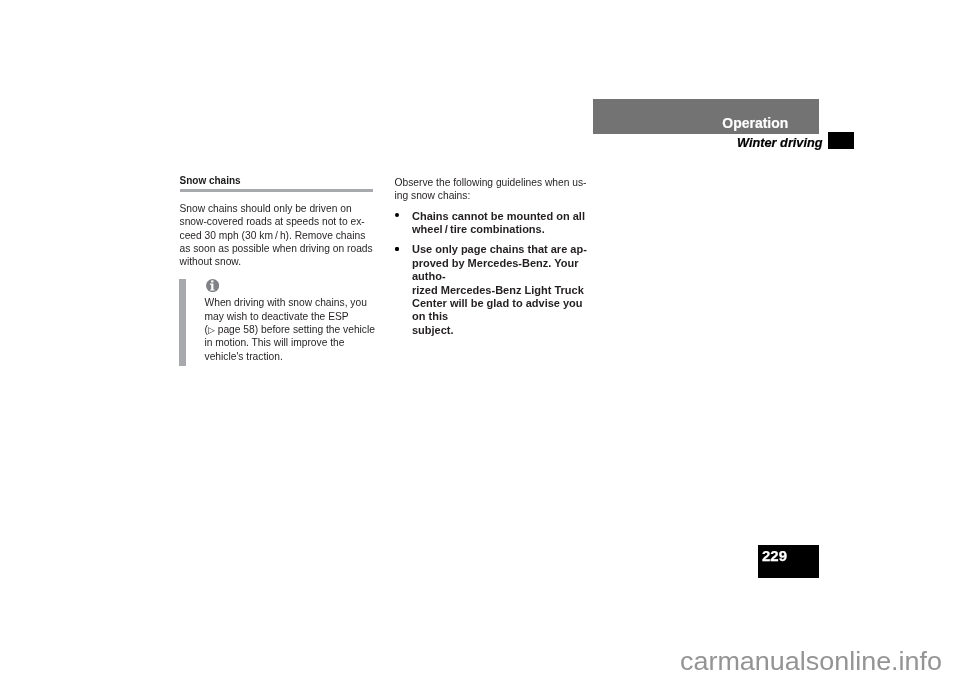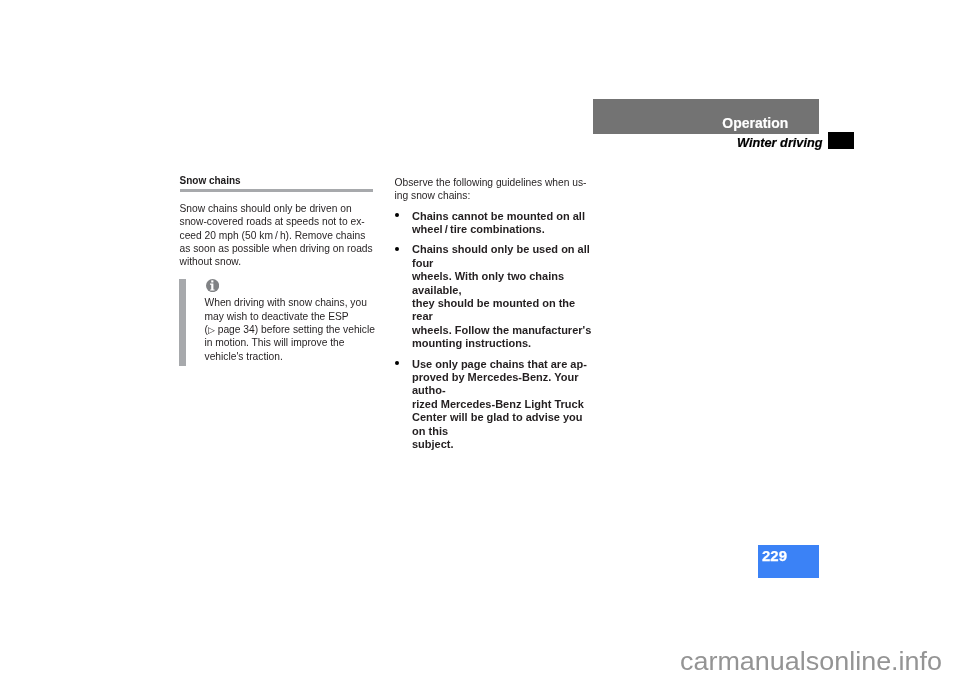--- a/index.html
+++ b/index.html
@@ -66,21 +66,21 @@
     font-size: 11px; line-height: 13.4px; white-space: pre-line;
     margin-top: 6.9px;
     font-weight: bold;
   }
   ul.bullets li .dot {
     position: absolute; left: 0.9px; top: 3.6px;
     width: 3.9px; height: 3.9px; border-radius: 50%; background: #000000;
   }
 
   
-  .pageno { position: absolute; left: 757.9px; top: 545.3px; width: 61px; height: 32.5px; background: #3b82f6; }
+  .pageno { position: absolute; left: 757.9px; top: 545.3px; width: 61px; height: 32.5px; background: #000000; }
   .pageno-label {
     position: absolute; left: 4.5px; top: 5.1px;
     font-size: 14px; font-weight: bold; color: #ffffff; line-height: 13px;
     -webkit-text-stroke: 0.25px #ffffff;
     transform: scaleX(1.07); transform-origin: 0 50%;
   }
 
   
   .watermark {
     position: absolute; left: 679.5px; top: 645.8px;
@@ -100,52 +100,48 @@
   <div class="hdr-sub">
     <span class="hdr-sub-label">Winter driving</span>
     <span class="hdr-tab"></span>
   </div>
 
   <div class="col-left">
     <div class="sec-title">Snow chains</div>
     <div class="rule"></div>
     <p class="body" style="margin-top:9.8px">Snow chains should only be driven on
 snow-covered roads at speeds not to ex-
-ceed 20 mph (50 km / h). Remove chains
+ceed 30 mph (30 km / h). Remove chains
 as soon as possible when driving on roads
 without snow.</p>
 
     <div class="info-box">
       <span class="info-bar"></span>
       <span class="info-icon">
         <svg width="13.2" height="13.2" viewBox="0 0 12.5 12.5" aria-hidden="true">
             <circle cx="6.25" cy="6.25" r="6.25" fill="#808285"></circle>
             <rect x="4.95" y="1.3" width="2.05" height="2.0" fill="#ffffff"></rect>
             <path d="M7.0 4.3 L7.0 9.85 L8.1 9.85 L8.1 11.0 L3.95 11.0 L3.95 9.85 L4.95 9.85 L4.95 5.4 L3.8 5.4 L3.8 4.3 Z" fill="#ffffff"></path>
           </svg>
       </span>
       <p class="body" style="margin:0;line-height:13.35px"><span>When driving with snow chains, you
 may wish to deactivate the ESP
-(</span><span class="ref-icon">▷</span><span> page 34</span><span>) before setting the vehicle
+(</span><span class="ref-icon">▷</span><span> page 58</span><span>) before setting the vehicle
 in motion. This will improve the
 vehicle's traction.</span></p>
     </div>
   </div>
 
   <div class="col-right">
     <p class="body">Observe the following guidelines when us-
 ing snow chains:</p>
     <ul class="bullets">
       <li><span class="dot"></span><span>Chains cannot be mounted on all
 wheel / tire combinations.</span></li>
-      <li><span class="dot"></span><span>Chains should only be used on all four
-wheels. With only two chains available,
-they should be mounted on the rear
-wheels. Follow the manufacturer's
-mounting instructions.</span></li>
+      <li><span class="dot"></span></li>
       <li><span class="dot"></span><span>Use only page chains that are ap-
 proved by Mercedes-Benz. Your autho-
 rized Mercedes-Benz Light Truck
 Center will be glad to advise you on this
 subject.</span></li>
     </ul>
   </div>
 
   <div class="pageno">
     <span class="pageno-label">229</span>

